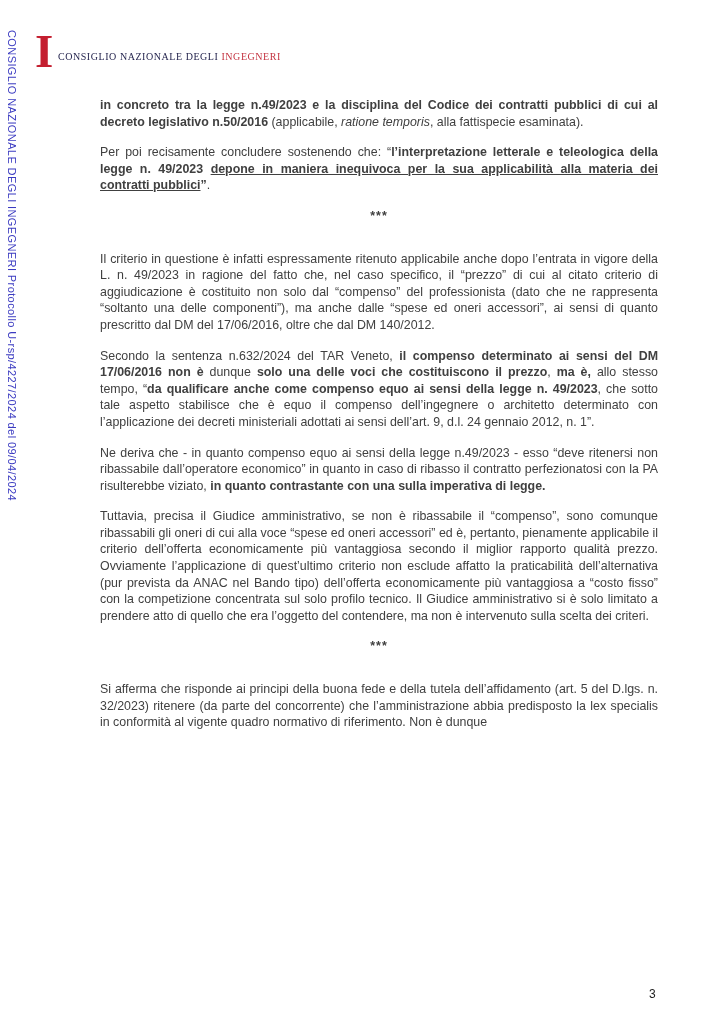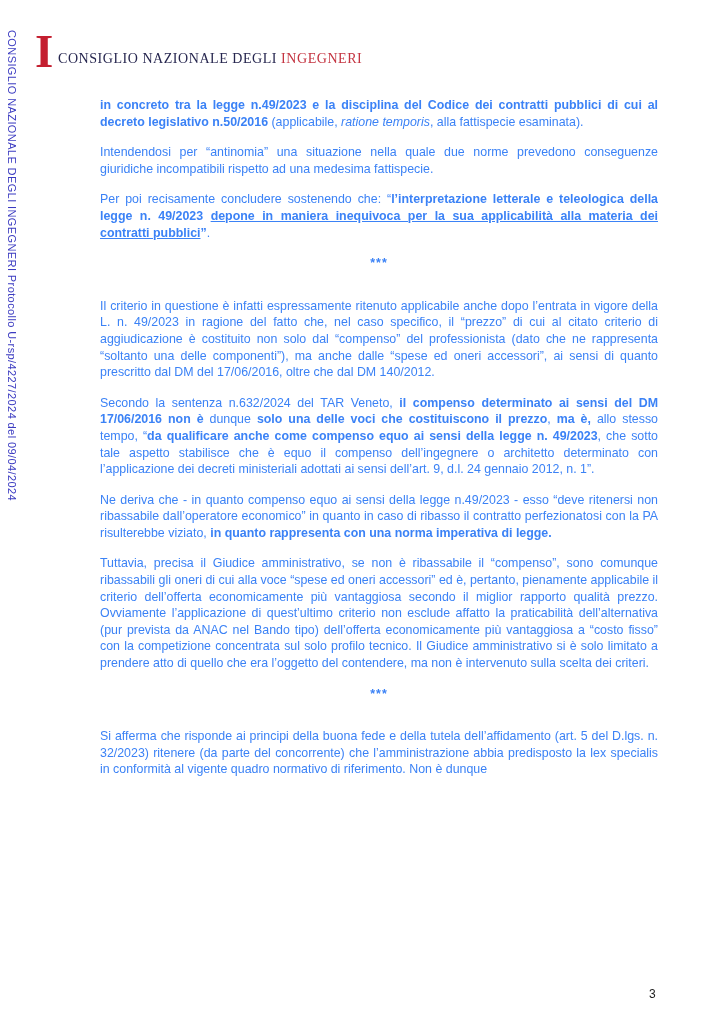--- a/index.html
+++ b/index.html
@@ -35,36 +35,36 @@
     font-weight: bold;
     font-size: 47px;
     line-height: 47px;
     color: #c41f30;
   }
   .org-name {
     position: absolute;
     left: 58px;
     top: 51px;
     font-family: "Liberation Serif", serif;
-    font-size: 14px;
+    font-size: 10px;
     letter-spacing: 0.55px;
     color: #26264f;
     white-space: nowrap;
   }
   .org-name .red { color: #c43441; }
 
   
   .body-text {
     position: absolute;
     left: 100px;
     top: 97px;
     width: 558px;
     font-size: 12.4px;
     line-height: 16.6px;
-    color: #3b82f6;
+    color: #404040;
     text-align: justify;
   }
   .body-text p { margin: 0 0 14px 0; }
   .body-text p.sep {
     text-align: center;
     font-weight: bold;
     letter-spacing: 1px;
     margin: 2px 0 26px 0;
   }
   .b { font-weight: bold; }
@@ -85,26 +85,25 @@
 <div class="page">
 
   <div class="stamp">CONSIGLIO NAZIONALE DEGLI INGEGNERI Protocollo U-rsp/4227/2024 del 09/04/2024</div>
 
   <div class="logo-i">I</div>
 
   <div class="org-name"><span>CONSIGLIO NAZIONALE DEGLI </span><span class="red">INGEGNERI</span></div>
 
   <main class="body-text" id="doc-body">
       <p><span class="b">in concreto tra la legge n.49/2023 e la disciplina del Codice dei contratti pubblici di cui al decreto legislativo n.50/2016</span><span> (applicabile, </span><span class="i">ratione temporis</span><span>, alla fattispecie esaminata).</span></p>
-      <p><span>Intendendosi per “antinomia” una situazione nella quale due norme prevedono conseguenze giuridiche incompatibili rispetto ad una medesima fattispecie.</span></p>
       <p><span>Per poi recisamente concludere sostenendo che: “</span><span class="b">l’interpretazione letterale e teleologica della legge n. 49/2023 </span><span class="b u">depone in maniera inequivoca per la sua applicabilità alla materia dei contratti pubblici</span><span class="b">”</span><span>.</span></p>
       <p class="sep">***</p>
       <p><span>Il criterio in questione è infatti espressamente ritenuto applicabile anche dopo l’entrata in vigore della L. n. 49/2023 in ragione del fatto che, nel caso specifico, il “prezzo” di cui al citato criterio di aggiudicazione è costituito non solo dal “compenso” del professionista (dato che ne rappresenta “soltanto una delle componenti”), ma anche dalle “spese ed oneri accessori”, ai sensi di quanto prescritto dal DM del 17/06/2016, oltre che dal DM 140/2012.</span></p>
       <p><span>Secondo la sentenza n.632/2024 del TAR Veneto, </span><span class="b">il compenso determinato ai sensi del DM 17/06/2016 non è </span><span>dunque </span><span class="b">solo una delle voci che costituiscono il prezzo</span><span>, </span><span class="b">ma è,</span><span> allo stesso tempo, “</span><span class="b">da qualificare anche come compenso equo ai sensi della legge n. 49/2023</span><span>, che sotto tale aspetto stabilisce che è equo il compenso dell’ingegnere o architetto determinato con l’applicazione dei decreti ministeriali adottati ai sensi dell’art. 9, d.l. 24 gennaio 2012, n. 1”.</span></p>
-      <p><span>Ne deriva che - in quanto compenso equo ai sensi della legge n.49/2023 - esso “deve ritenersi non ribassabile dall’operatore economico” in quanto in caso di ribasso il contratto perfezionatosi con la PA risulterebbe viziato, </span><span class="b">in quanto rappresenta con una norma imperativa di legge.</span></p>
+      <p><span>Ne deriva che - in quanto compenso equo ai sensi della legge n.49/2023 - esso “deve ritenersi non ribassabile dall’operatore economico” in quanto in caso di ribasso il contratto perfezionatosi con la PA risulterebbe viziato, </span><span class="b">in quanto contrastante con una sulla imperativa di legge.</span></p>
       <p><span>Tuttavia, precisa il Giudice amministrativo, se non è ribassabile il “compenso”, sono comunque ribassabili gli oneri di cui alla voce “spese ed oneri accessori” ed è, pertanto, pienamente applicabile il criterio dell’offerta economicamente più vantaggiosa secondo il miglior rapporto qualità prezzo. Ovviamente l’applicazione di quest’ultimo criterio non esclude affatto la praticabilità dell’alternativa (pur prevista da ANAC nel Bando tipo) dell’offerta economicamente più vantaggiosa a “costo fisso” con la competizione concentrata sul solo profilo tecnico. Il Giudice amministrativo si è solo limitato a prendere atto di quello che era l’oggetto del contendere, ma non è intervenuto sulla scelta dei criteri.</span></p>
       <p class="sep">***</p>
       <p><span>Si afferma che risponde ai principi della buona fede e della tutela dell’affidamento (art. 5 del D.lgs. n. 32/2023) ritenere (da parte del concorrente) che l’amministrazione abbia predisposto la lex specialis in conformità al vigente quadro normativo di riferimento. Non è dunque</span></p>
     </main>
 
   <div class="page-number">3</div>
 
 </div>
 
 </body></html>

